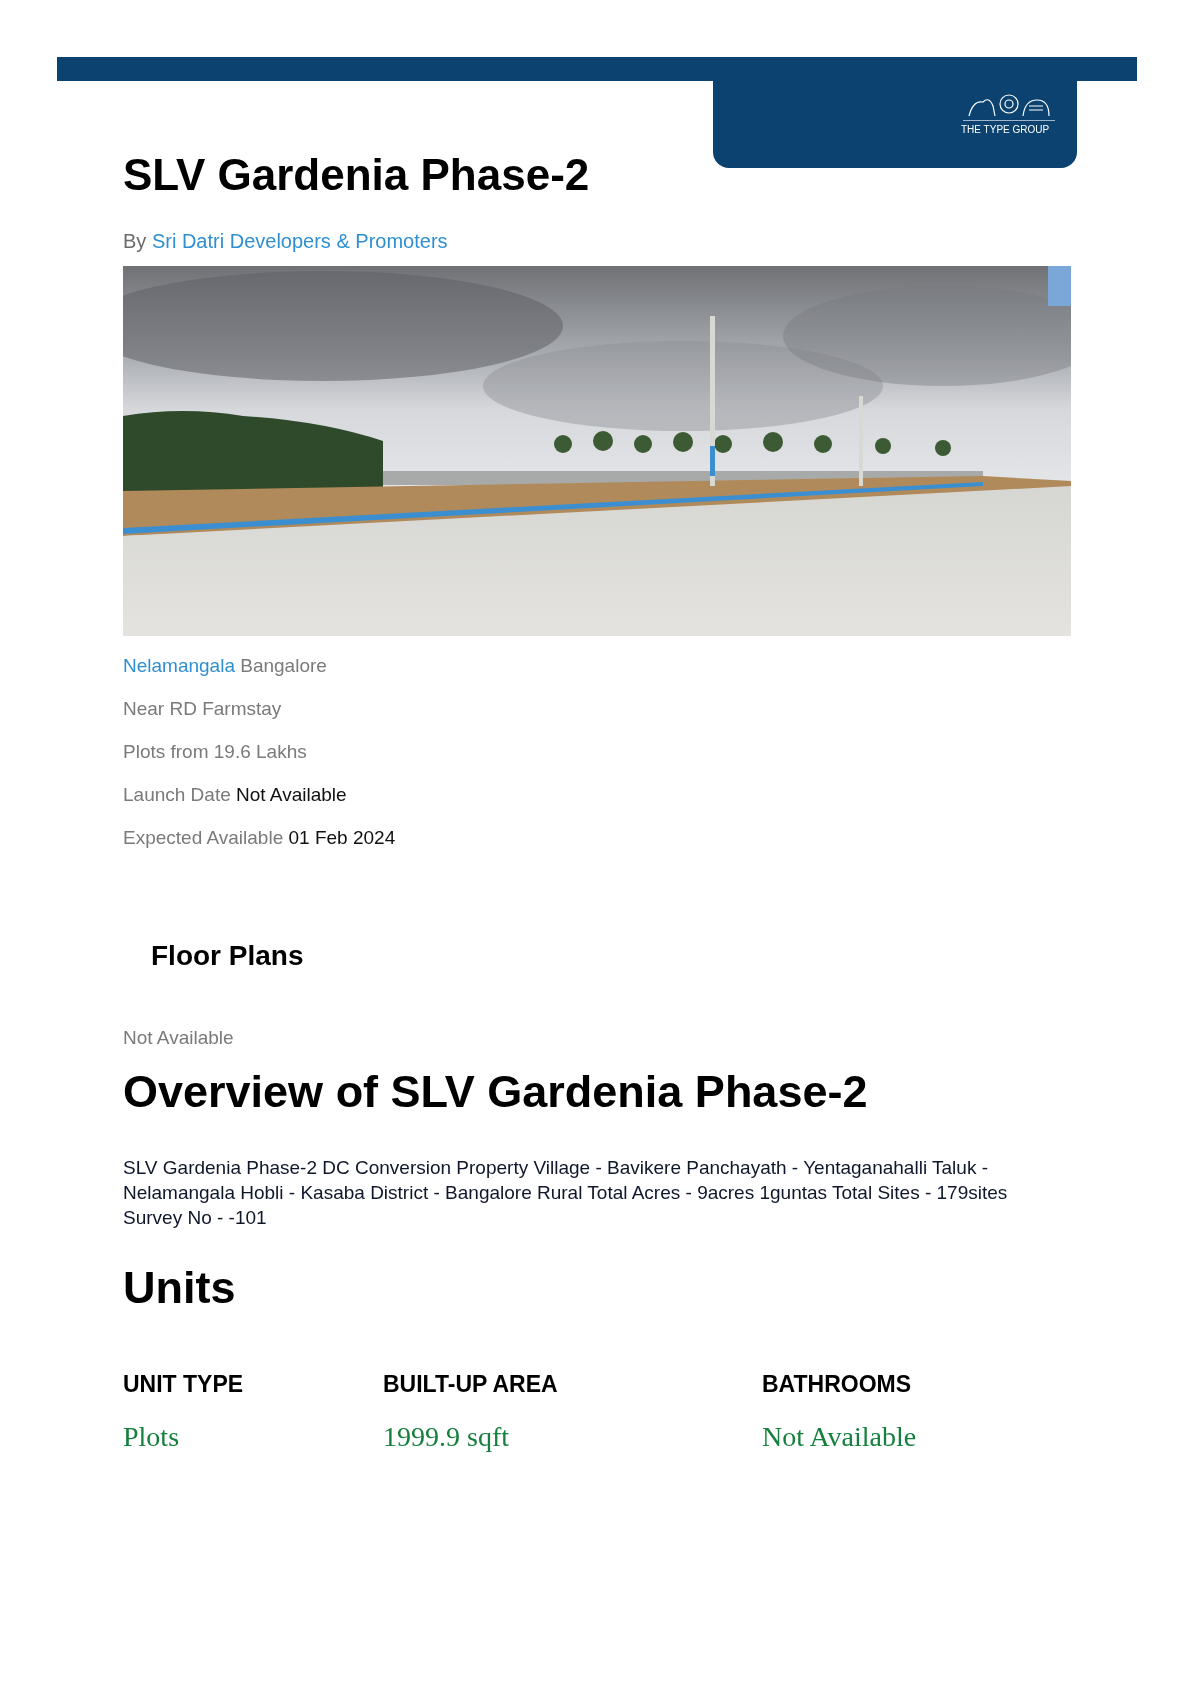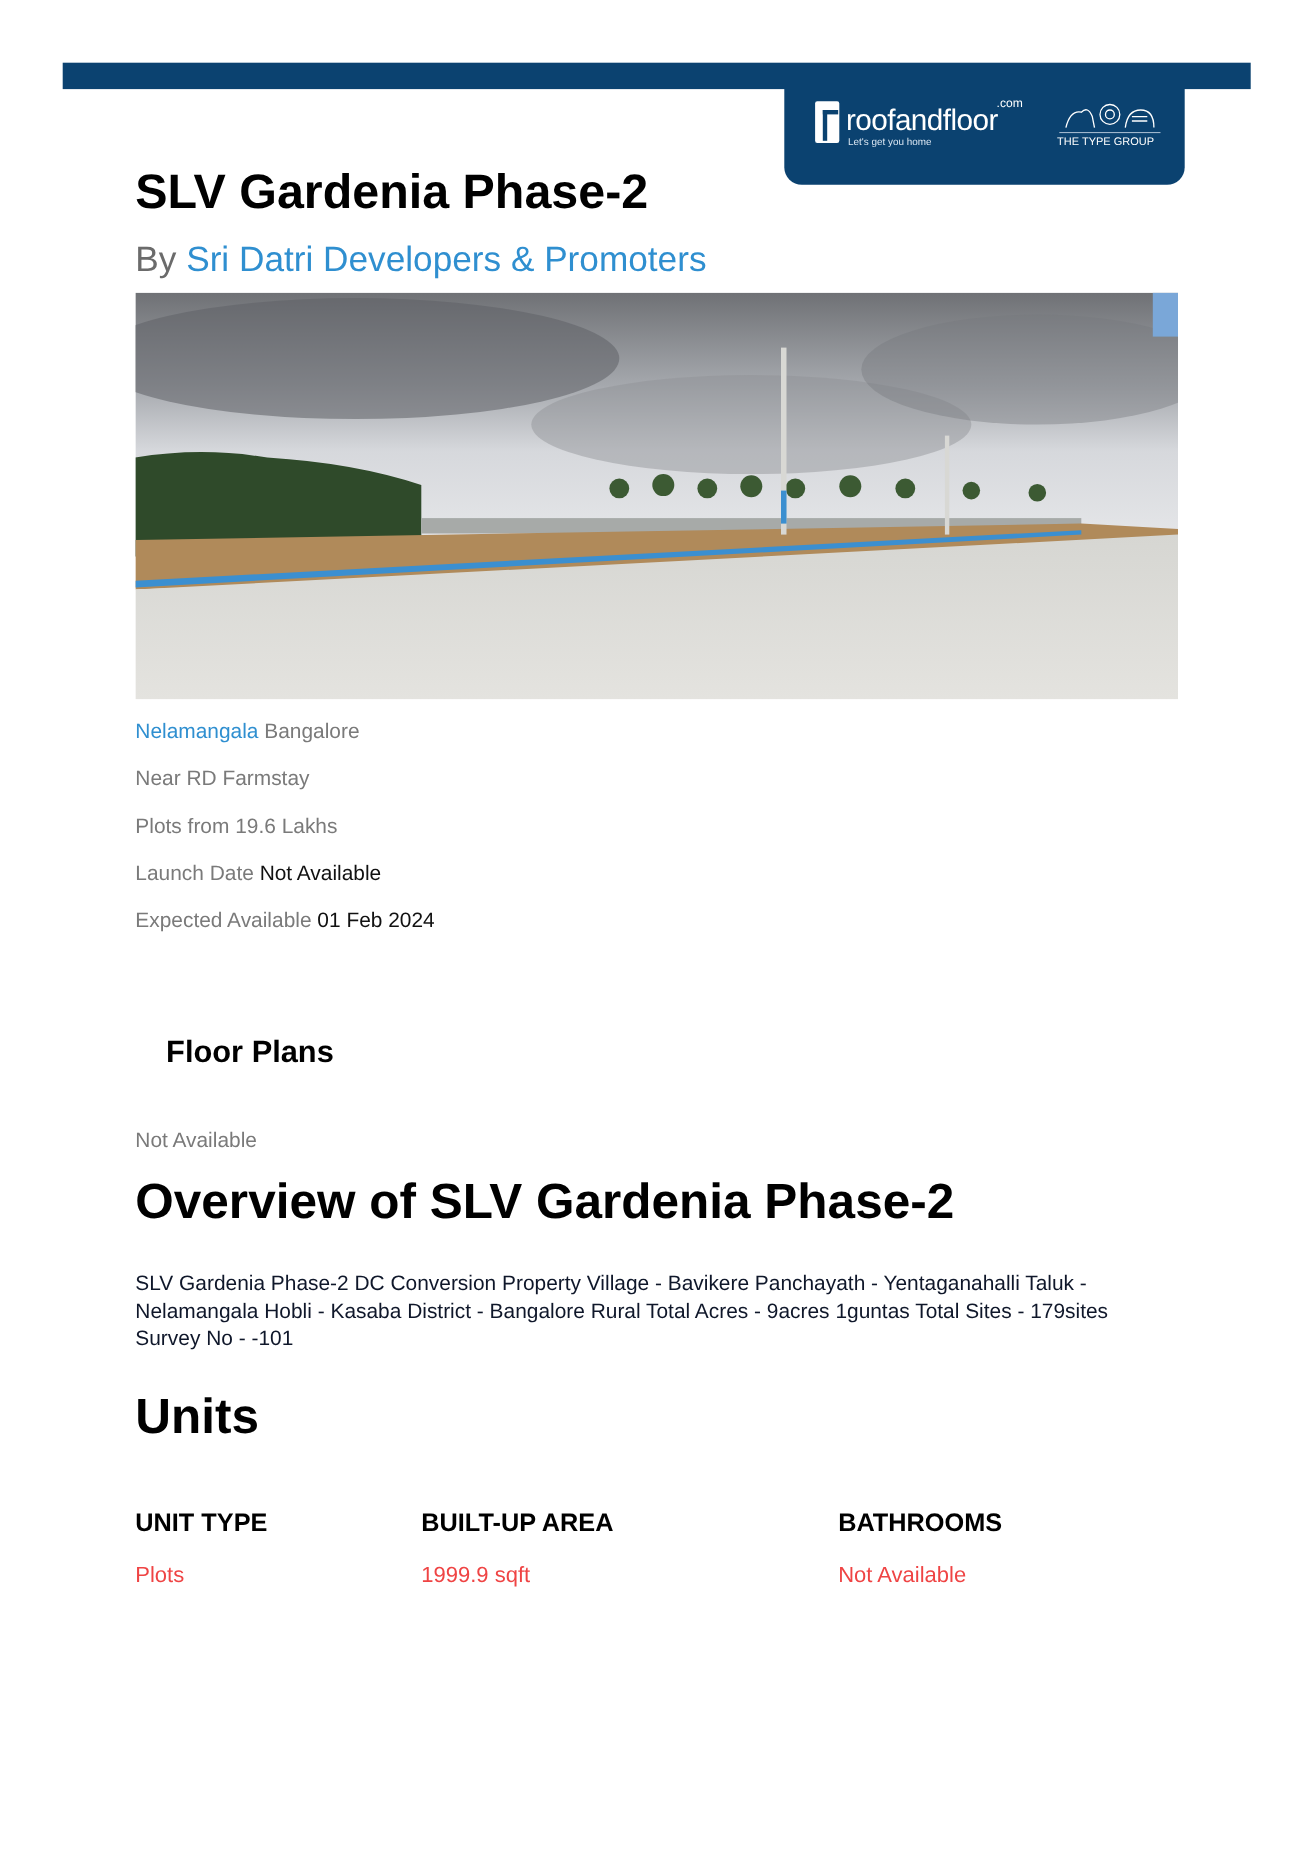--- a/index.html
+++ b/index.html
@@ -14,48 +14,42 @@
                     border-left: 4px solid #0b4270; border-top: 4px solid #0b4270; }
   .rf-name { position: absolute; left: 28px; top: 4px; font-size: 27px; letter-spacing: -0.5px; color: #fff; white-space: nowrap; }
   .rf-com { position: absolute; left: 165px; top: -2px; font-size: 11px; color: #fff; }
   .rf-tag { position: absolute; left: 30px; top: 34px; font-size: 9px; color: #dbe7f3; white-space: nowrap; }
   .hindu { position: absolute; left: 248px; top: 12px; width: 96px; height: 48px; color: #fff; }
   .hindu-emblem { position: absolute; left: 4px; top: 0; width: 88px; height: 26px; }
   .hindu-line { position: absolute; left: 2px; top: 28px; width: 92px; height: 1px; background: #9fb6cc; }
   .hindu-text { position: absolute; left: 0; top: 32px; font-size: 10px; color: #fff; white-space: nowrap; }
 
   .title { position: absolute; left: 123px; top: 150px; margin: 0; font-size: 44px; font-weight: bold; color: #000; }
-  .byline { position: absolute; left: 123px; top: 217px; font-size: 32px; color: #6b6b6b; white-space: nowrap; }
+  .byline { position: absolute; left: 123px; top: 230px; font-size: 20px; color: #6b6b6b; white-space: nowrap; }
   .byline .dev { color: #2f8fd0; }
 
   .photo { position: absolute; left: 123px; top: 266px; width: 948px; height: 370px; overflow: hidden; }
 
   .info { position: absolute; left: 123px; font-size: 19px; color: #7a7a7a; white-space: nowrap; }
   .info .link { color: #2f8fd0; }
   .info .val { color: #111; }
 
   .h2 { position: absolute; left: 123px; margin: 0; font-weight: bold; color: #000; white-space: nowrap; }
   .muted { position: absolute; left: 123px; font-size: 19px; color: #7a7a7a; }
   .overview-desc { position: absolute; left: 123px; top: 1155px; width: 920px; font-size: 19px; line-height: 25px; color: #0f172a; }
 
   .col-h { position: absolute; top: 1371px; font-size: 23px; font-weight: bold; color: #000; white-space: nowrap; }
-  .col-v { position: absolute; top: 1421px; font-size: 20px; color: #ef4444; white-space: nowrap; }
+  .col-v { position: absolute; top: 1421px; font-size: 28px; color: #15803d; white-space: nowrap; font-family: Liberation Serif, serif; }
 </style>
 </head>
 <body>
 
 <div class="top-bar"></div>
 
 <div class="logo-box">
-  <div class="rf-logo">
-    <div class="rf-door"></div>
-    <span class="rf-name">roofandfloor</span>
-    <span class="rf-com">.com</span>
-    <span class="rf-tag">Let's get you home</span>
-  </div>
   <div class="hindu">
     <svg class="hindu-emblem" viewBox="0 0 88 26">
       <g fill="none" stroke="#ffffff" stroke-width="1.2">
         <path d="M4 24 Q8 8 18 10 Q24 4 28 14 L30 24"></path>
         <circle cx="44" cy="12" r="9"></circle>
         <circle cx="44" cy="12" r="4"></circle>
         <path d="M58 24 Q60 8 72 8 Q84 8 84 24"></path>
         <path d="M64 14 h14 M64 18 h14"></path>
       </g>
     </svg>

